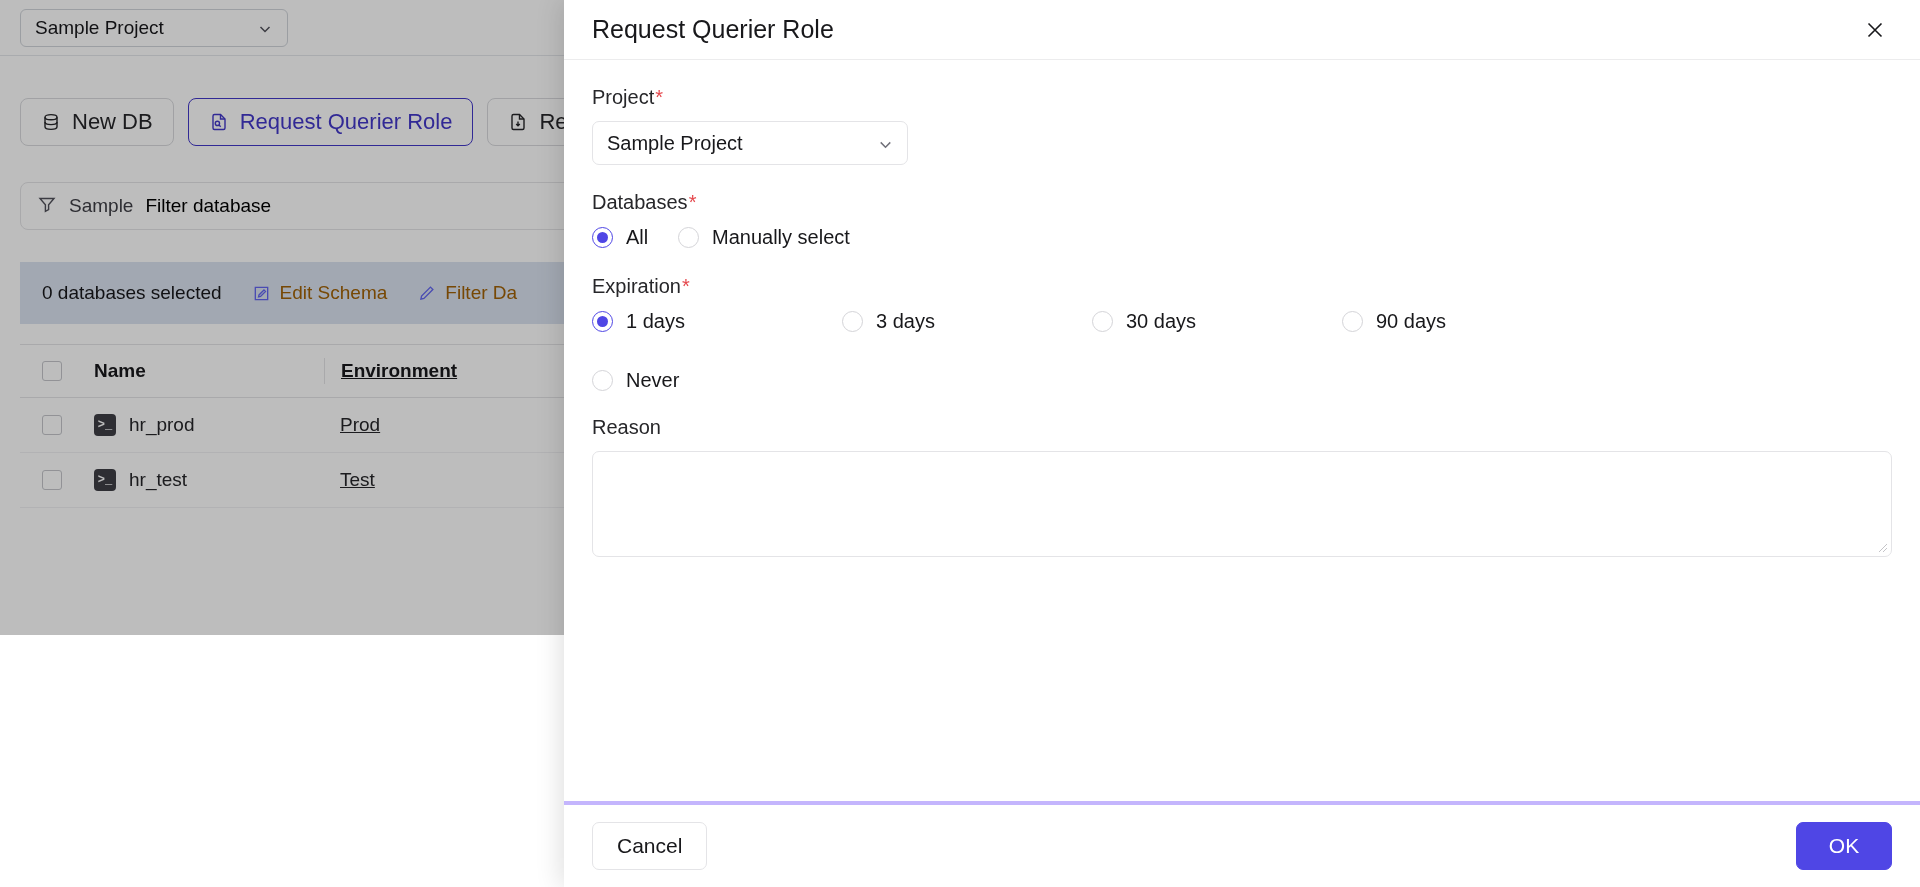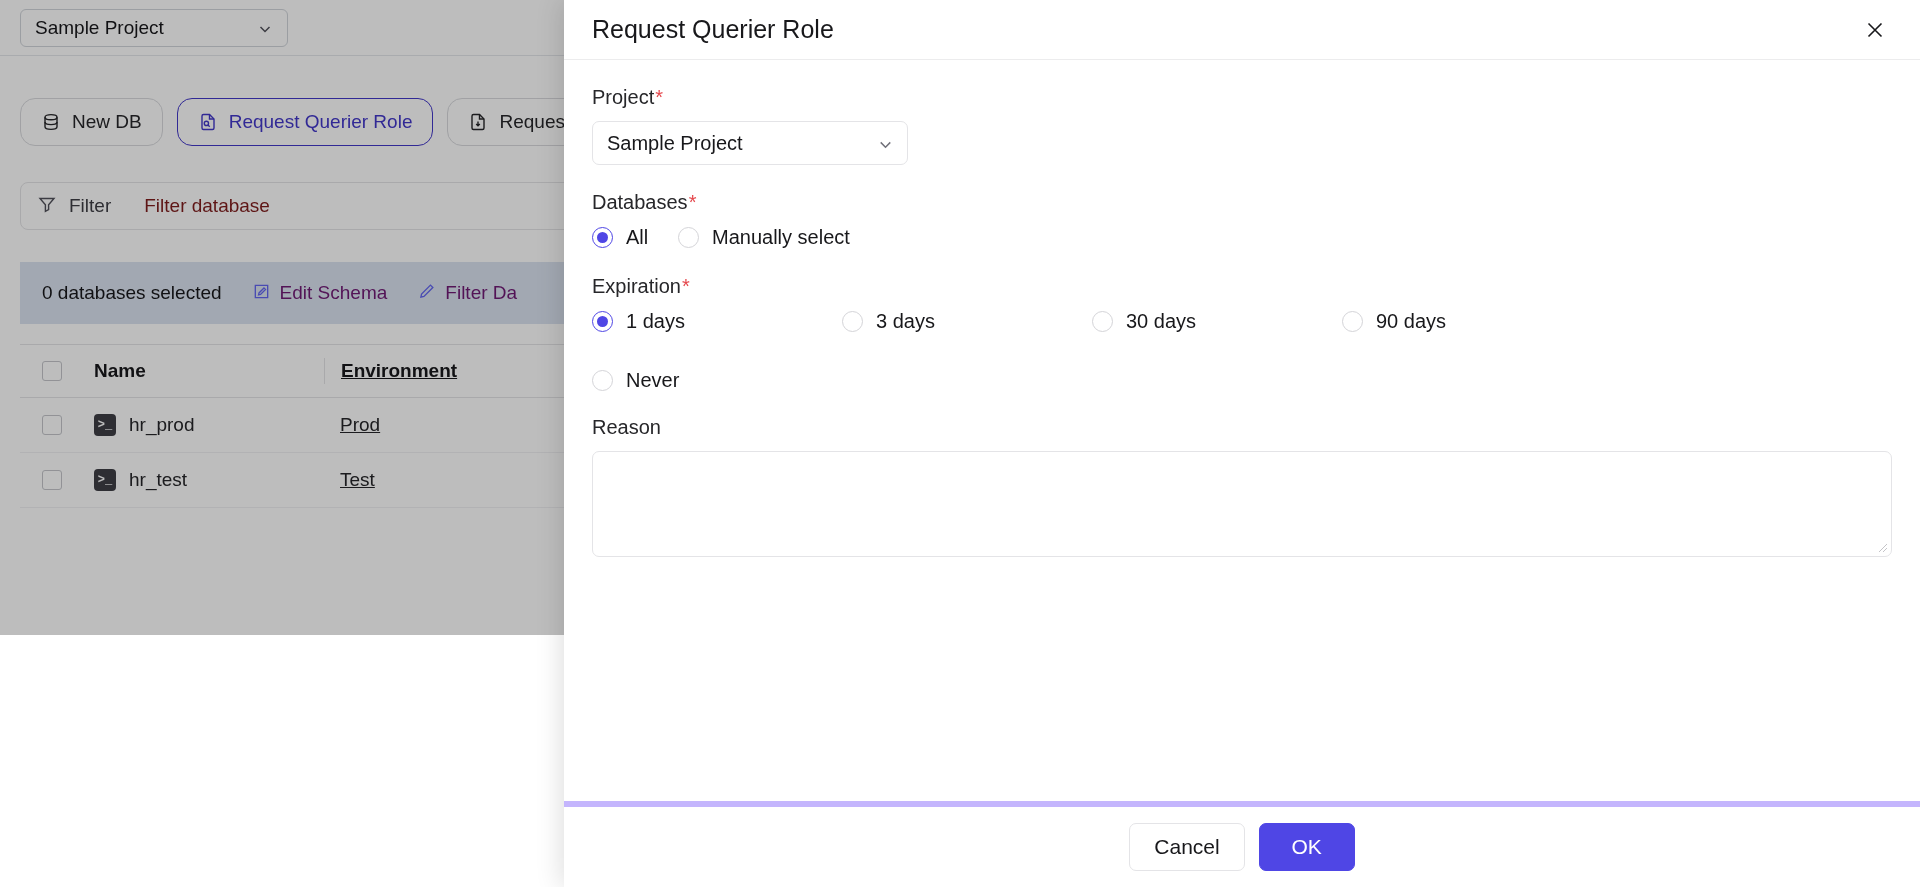--- a/index.html
+++ b/index.html
@@ -31,45 +31,45 @@
     padding: 0 14px;
     font-size: 19px; color: #18181b;
   }
   .chev { width: 16px; height: 16px; display:block; }
 
   .toolbar {
     position: absolute; left: 20px; top: 98px;
     display: flex; gap: 14px; align-items: center;
   }
   .tbtn {
-    height: 48px; border: 1px solid #d9dade; border-radius: 15px;
+    height: 48px; border: 1px solid #d9dade; border-radius: 8px;
     background: #fff; display: flex; align-items: center; gap: 11px;
-    padding: 0 20px; font-size: 19px; color: #27272a; white-space: nowrap;
+    padding: 0 20px; font-size: 22px; color: #27272a; white-space: nowrap;
   }
   .tbtn.primary { border-color: #4338ca; color: #4338ca; }
   .tbtn svg { flex: none; }
 
   .filterbar {
     position: absolute; left: 20px; top: 182px;
     width: 1884px; height: 48px;
     border: 1px solid #e4e4e7; border-radius: 8px;
     display: flex; align-items: center; gap: 12px; padding: 0 16px;
     font-size: 19px;
   }
   .filter-label { color: #3f3f46; }
-  .filter-ph { color: #7f1d1d; margin-left: 21px; }
+  .filter-ph { color: #000000; }
 
   .selbanner {
     position: absolute; left: 20px; top: 262px;
     width: 1884px; height: 62px;
     background: #dbe3f0;
     display: flex; align-items: center; gap: 30px; padding: 0 22px;
     font-size: 19px; color: #18181b;
   }
-  .selbanner .act { color: #701a75; display: flex; align-items: flex-start; gap: 9px; }
+  .selbanner .act { color: #a16207; display: flex; align-items: center; gap: 9px; }
 
   .tablehdr {
     position: absolute; left: 20px; top: 344px;
     width: 1884px; height: 54px;
     border-top: 1px solid #e4e4e7; border-bottom: 1px solid #e4e4e7;
     display: flex; align-items: center;
     font-size: 19px; font-weight: bold; color: #18181b;
   }
   .row {
     position: absolute; left: 20px;
@@ -176,22 +176,22 @@
     background: #fff;
     position: relative;
   }
   .resize-grip {
     position: absolute; right: 3px; bottom: 3px;
     width: 11px; height: 11px;
   }
 
   .modal-foot {
     flex: none; height: 86px;
-    border-top: 6px solid #c4b5fd;
-    display: flex; align-items: center; justify-content: center;
+    border-top: 4px solid #c4b5fd;
+    display: flex; align-items: center; justify-content: space-between;
     gap: 14px; padding: 8px 28px;
   }
   .btn {
     height: 48px; min-width: 96px; border-radius: 7px;
     display: flex; align-items: center; justify-content: center;
     font-size: 21px; padding: 0 24px;
   }
   .btn-cancel { background: #fff; border: 1px solid #e4e4e7; color: #18181b; }
   .btn-ok { background: #4f46e5; border: 1px solid #4f46e5; color: #fff; }
 </style>
@@ -241,21 +241,21 @@
           <span>Request</span>
         </div>
       </div>
 
       <div class="filterbar">
         <span>
           <svg viewBox="0 0 20 20" width="20" height="20" fill="none" stroke="#52525b" stroke-width="1.4">
             <path d="M3 4.5h14l-5.4 6.3v4.8l-3.2 1.7v-6.5z"></path>
           </svg>
         </span>
-        <span class="filter-label">Filter</span>
+        <span class="filter-label">Sample</span>
         <span class="filter-ph">Filter database</span>
       </div>
 
       <div class="selbanner">
         <span>0 databases selected</span>
         <span class="act">
           <svg viewBox="0 0 20 20" width="19" height="19" fill="none" stroke="#6366f1" stroke-width="1.4">
             <path d="M3.5 3.5h13v13h-13z"></path>
             <path d="M12.6 6.3 7.4 11.5l-.5 2.1 2.1-.5 5.2-5.2z" fill="none"></path>
           </svg>

